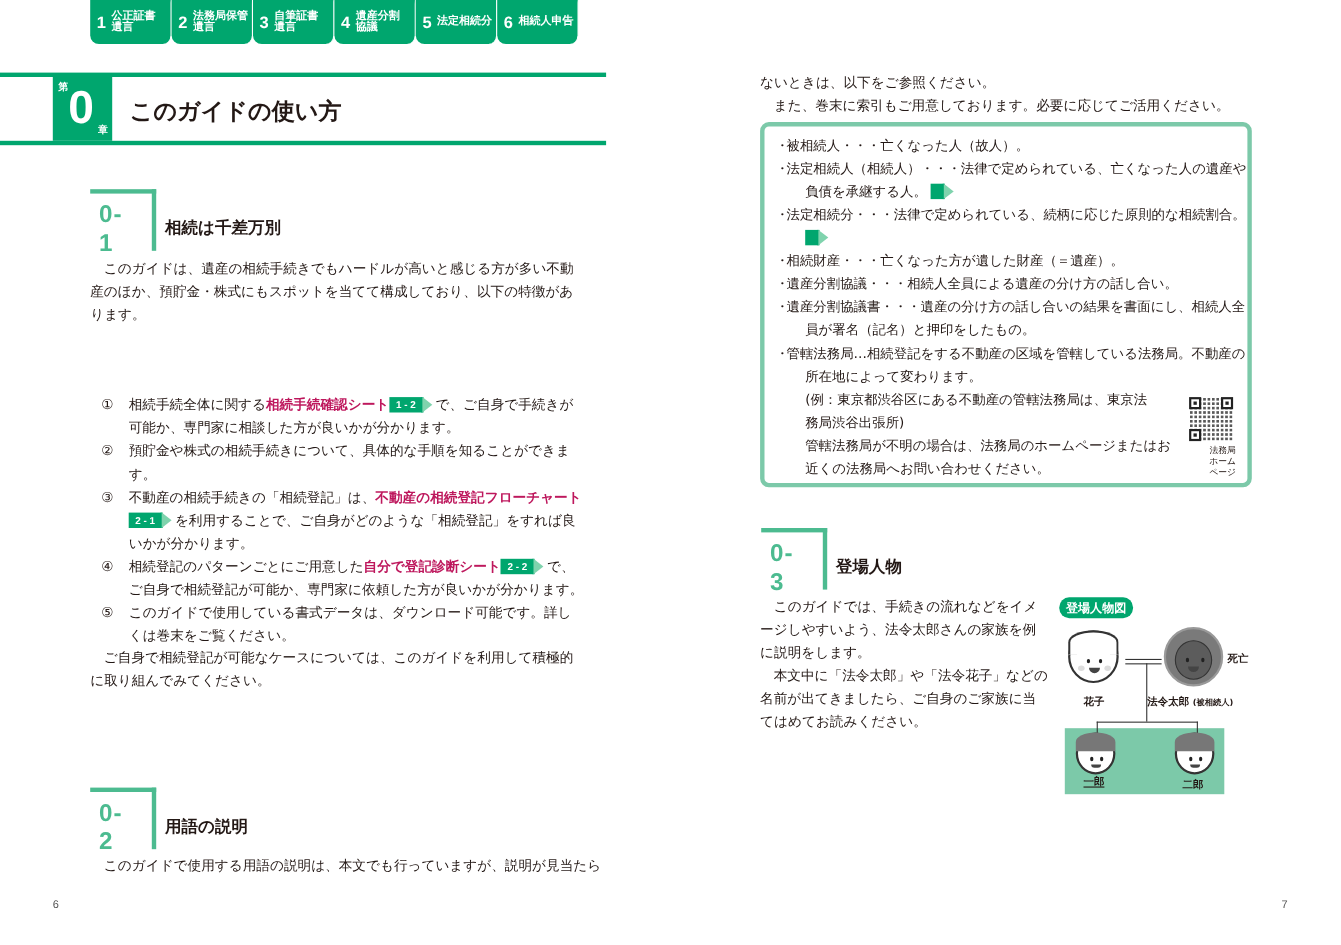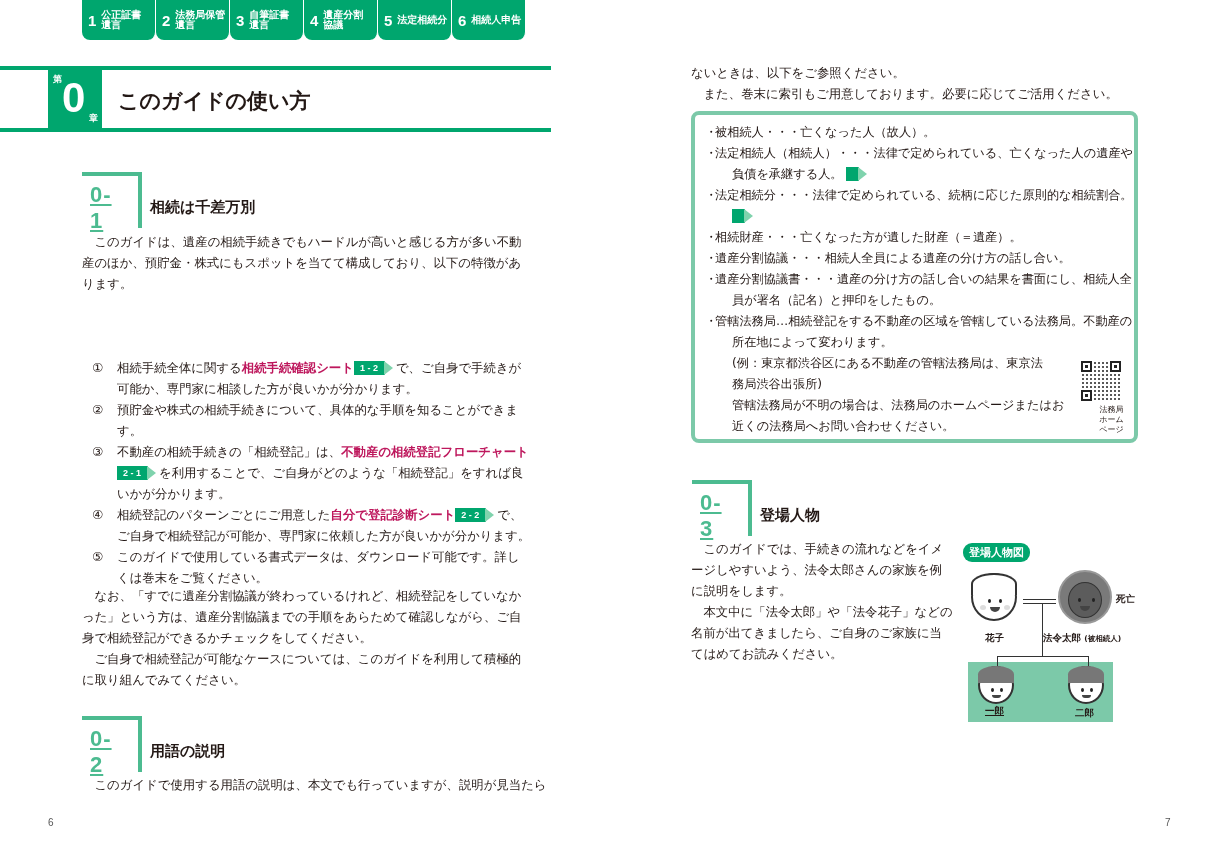--- a/index.html
+++ b/index.html
@@ -16,25 +16,25 @@
   .chapter-line { position: absolute; left: 0; width: 551px; height: 4px; background: #00a66e; }
   .chapter-box { position: absolute; left: 48px; top: 70px; width: 54px; height: 58px; background: #00a66e; color: #fff; }
   .chapter-box .dai { position: absolute; left: 5px; top: 3px; font-size: 9px; font-weight: bold; }
   .chapter-box .big { position: absolute; left: 14px; top: 4px; font-size: 42px; font-weight: bold; font-family: "Liberation Sans", sans-serif; }
   .chapter-box .sho { position: absolute; right: 4px; bottom: 3px; font-size: 9px; font-weight: bold; }
   .chapter-title { position: absolute; left: 118px; top: 87px; font-size: 21px; font-weight: bold; }
 
   
   .sec { position: absolute; }
   .sec .frame { position: absolute; left: 0; top: 0; width: 60px; height: 56px; border-top: 4px solid #4cbb90; border-right: 4px solid #4cbb90; }
-  .sec .snum { position: absolute; left: 8px; top: 10px; font-size: 22px; font-weight: bold; color: #4cbb90; font-family: "Liberation Sans", sans-serif; letter-spacing: 1px; text-decoration: underline; }
+  .sec .snum { position: absolute; left: 8px; top: 10px; font-size: 22px; font-weight: bold; color: #4cbb90; font-family: "Liberation Sans", sans-serif; letter-spacing: 1px; }
   .sec .stitle { position: absolute; left: 68px; top: 26px; font-size: 15px; font-weight: bold; white-space: nowrap; }
 
   .para { position: absolute; font-size: 12.4px; line-height: 21px; color: #231815; }
-  .para p { text-indent: 1em; font-family: Liberation Mono, monospace; }
+  .para p { text-indent: 1em; }
   .para p.noindent { text-indent: 0; }
 
   .list { position: absolute; left: 92px; top: 357px; width: 440px; font-size: 12.4px; line-height: 21px; }
   .li { display: flex; }
   .li .mark { width: 25px; flex-shrink: 0; }
   .li .txt { flex: 1; }
   .hl { color: #be185d; font-weight: bold; }
   .ref { display: inline-block; background: #00a66e; color: #fff; font-size: 9px; font-weight: bold; padding: 0 6px; height: 14px; line-height: 14px; position: relative; margin-right: 12px; vertical-align: 1px; font-family: "Liberation Sans", sans-serif; }
   .ref::after { content: ""; position: absolute; right: -9px; top: 0; border-left: 9px solid #7fd3ad; border-top: 7px solid transparent; border-bottom: 7px solid transparent; }
   .ref::before { content: ""; position: absolute; right: -1px; top: 0; width: 2px; height: 14px; background: #00a66e; }
@@ -137,21 +137,20 @@
     <span class="mark">④</span>
     <span class="txt"><span>相続登記のパターンごとにご用意した</span><span class="hl">自分で登記診断シート</span><span class="ref">2 - 2</span><span>で、ご自身で相続登記が可能か、専門家に依頼した方が良いかが分かります。</span></span>
   </div>
   <div class="li">
     <span class="mark">⑤</span>
     <span class="txt">このガイドで使用している書式データは、ダウンロード可能です。詳しくは巻末をご覧ください。</span>
   </div>
 </div>
 
 <div class="para" style="left:82px; top:587px; width:448px;">
-  <p>なお、「すでに遺産分割協議が終わっているけれど、相続登記をしていなかった」という方は、遺産分割協議までの手順をあらためて確認しながら、ご自身で相続登記ができるかチェックをしてください。</p>
   <p>ご自身で相続登記が可能なケースについては、このガイドを利用して積極的に取り組んでみてください。</p>
 </div>
 
 <div class="sec" style="left:82px; top:716px;">
   <div class="frame"></div>
   <span class="snum">0-2</span>
   <span class="stitle">用語の説明</span>
 </div>
 <div class="para" style="left:82px; top:776px; width:455px; white-space:nowrap;">
   <p>このガイドで使用する用語の説明は、本文でも行っていますが、説明が見当たら</p>

